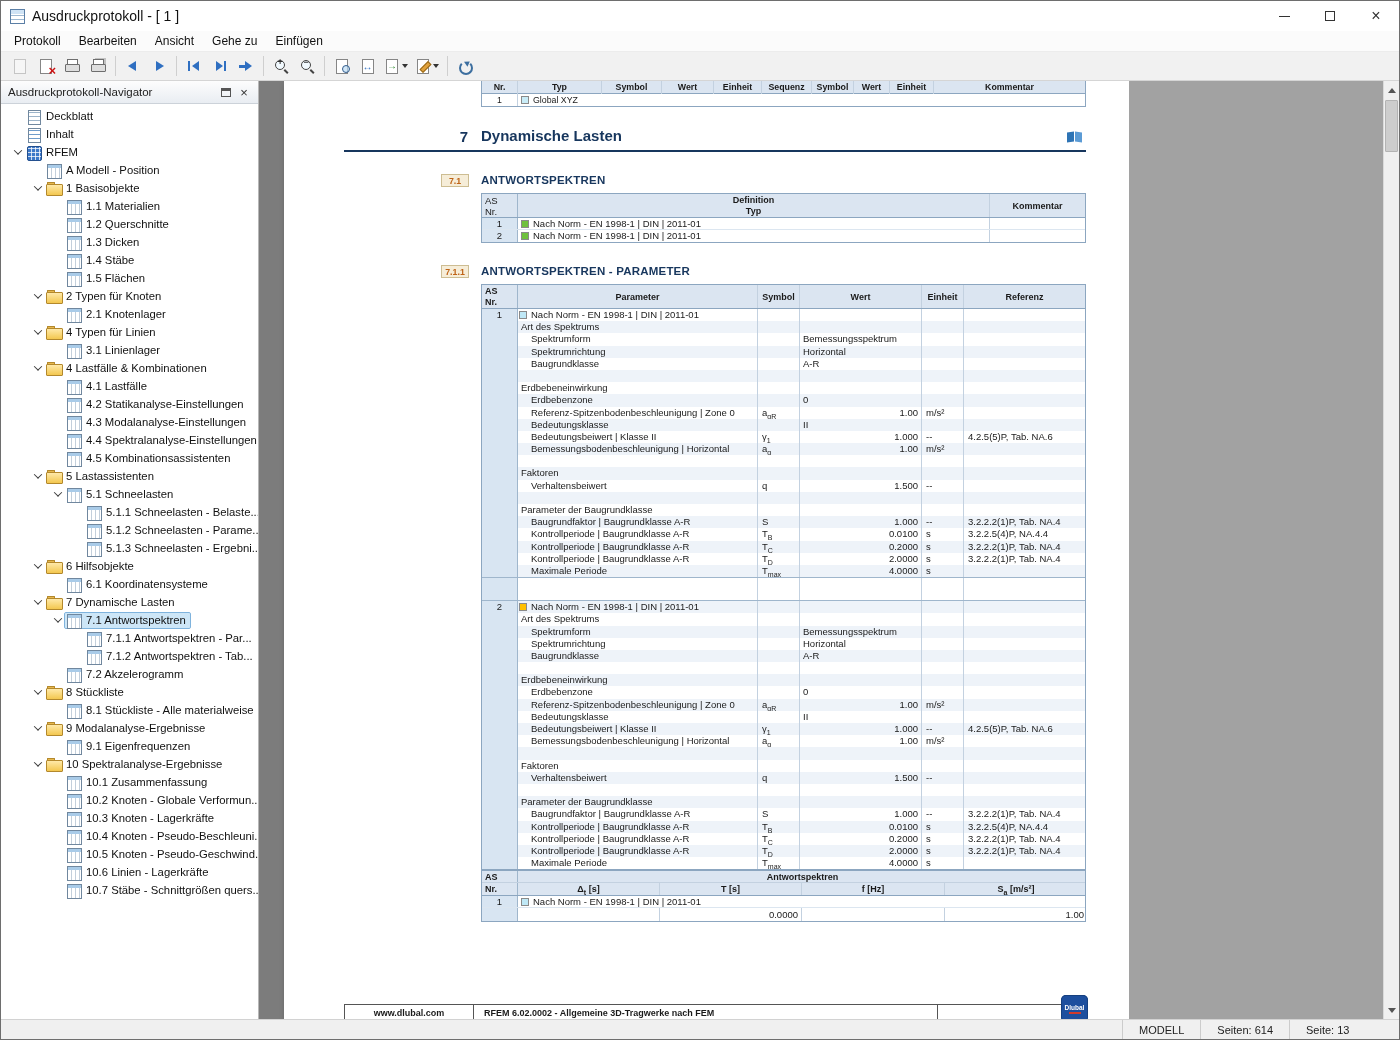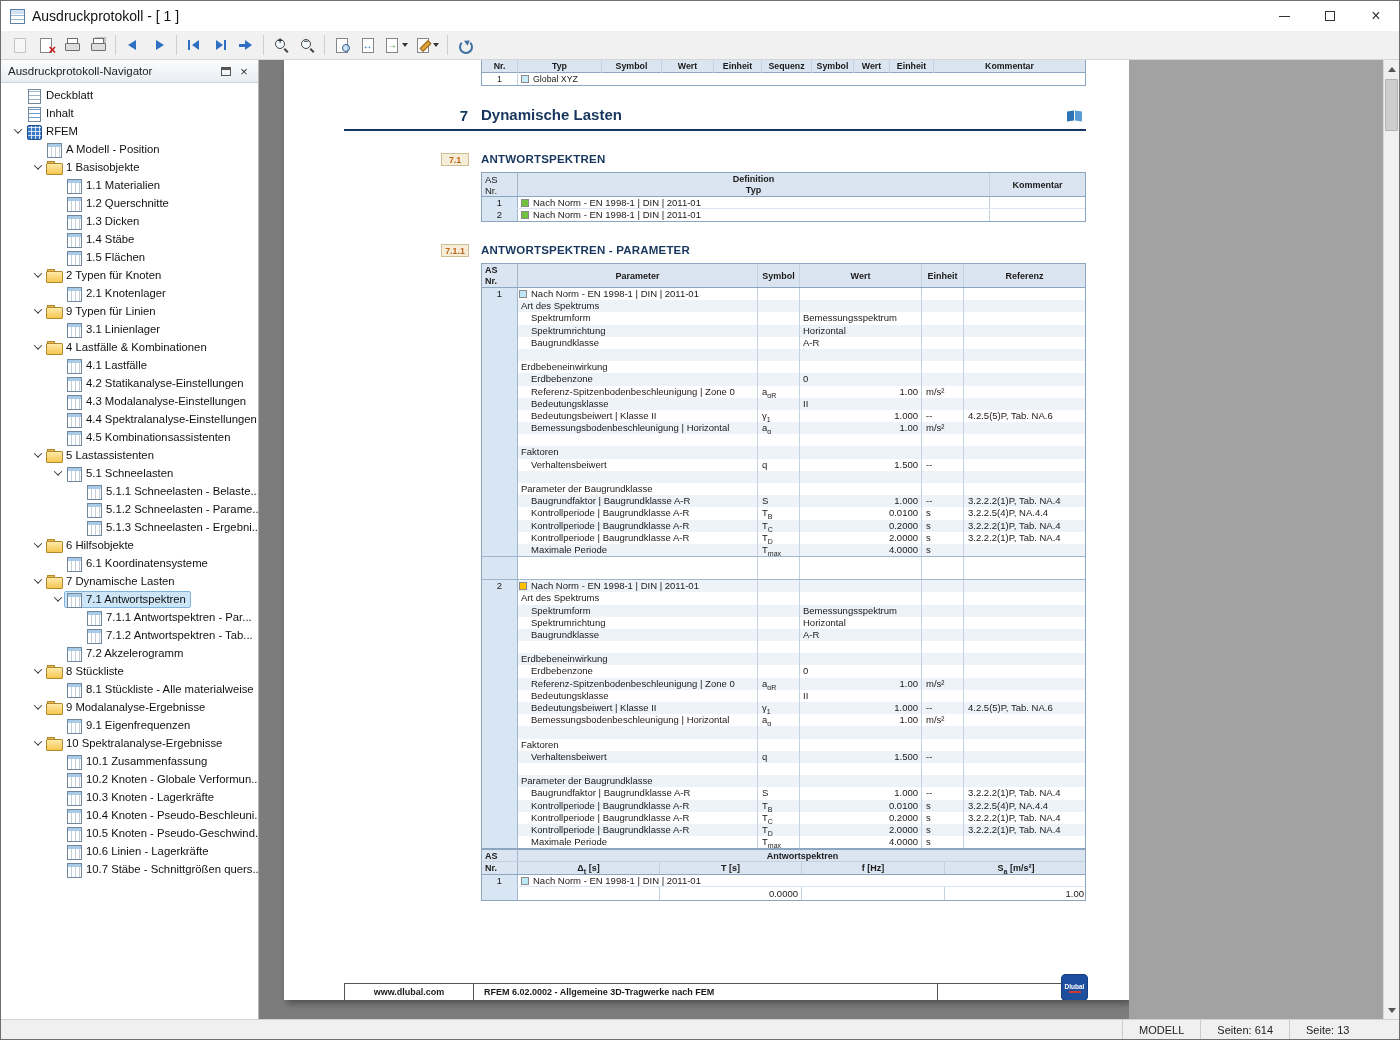--- a/index.html
+++ b/index.html
@@ -214,20 +214,33 @@
         </div>
       <div class="win-btn">
           <span class="glyph-max"></span>
         </div>
       <div class="win-btn">
           <span class="glyph-close">×</span>
         </div>
     </div>
   </div>
 
+  <div class="menubar">
+
+      <div class="menu-item">Protokoll</div>
+
+      <div class="menu-item">Bearbeiten</div>
+
+      <div class="menu-item">Ansicht</div>
+
+      <div class="menu-item">Gehe zu</div>
+
+      <div class="menu-item">Einfügen</div>
+
+  </div>
 
   <div class="toolbar">
 
       <div class="tb-wrap">
         
         <div class="tb-btn k-page-new disabled">
           <span class="tb-ic"></span>
 
         </div>
       </div>
@@ -485,21 +498,21 @@
             <span class="t-inner">
               <span class="ticon k-table"></span>
               <span class="tlabel">2.1 Knotenlager</span>
             </span>
           </div>
 
           <div class="tree-item" style="padding-left: 30px;">
             <span class="chev k-v"></span>
             <span class="t-inner">
               <span class="ticon k-folder"></span>
-              <span class="tlabel">9 Typen für Linien</span>
+              <span class="tlabel">4 Typen für Linien</span>
             </span>
           </div>
 
           <div class="tree-item" style="padding-left: 50px;">
             <span class="chev"></span>
             <span class="t-inner">
               <span class="ticon k-table"></span>
               <span class="tlabel">3.1 Linienlager</span>
             </span>
           </div>

